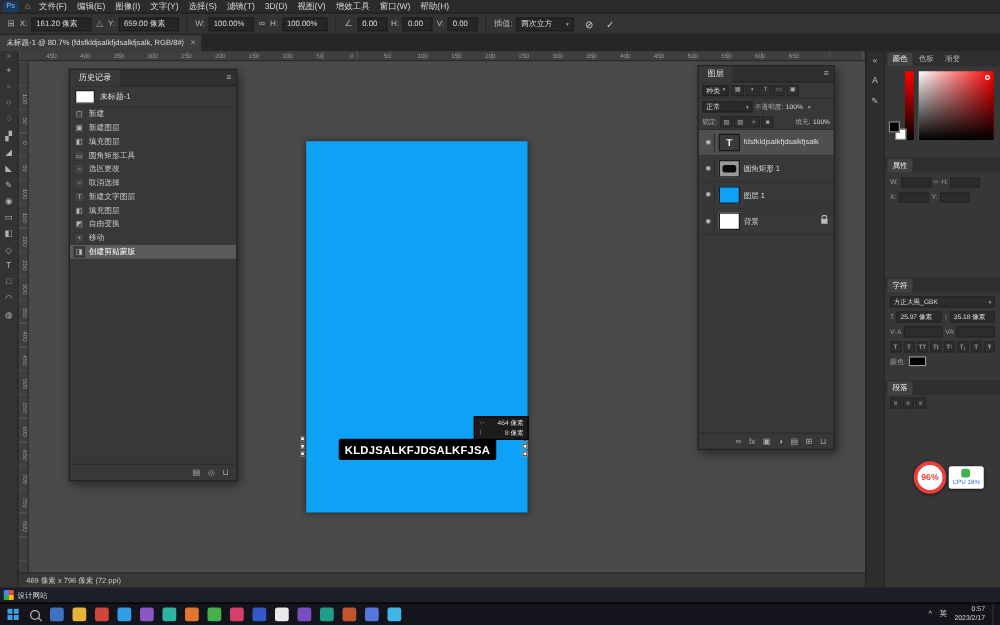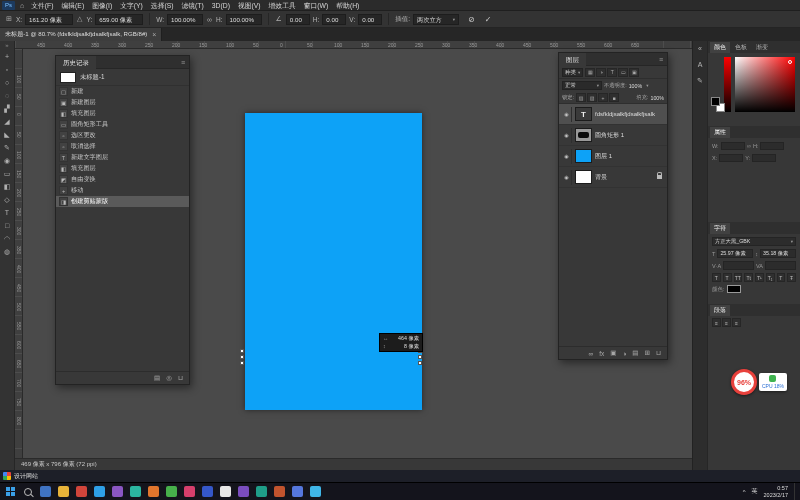--- a/index.html
+++ b/index.html
@@ -281,20 +281,21 @@
       <span style="top: 273px;">550</span>
       <span style="top: 292px;">600</span>
       <span style="top: 311px;">650</span>
       <span style="top: 330px;">700</span>
       <span style="top: 349px;">750</span>
       <span style="top: 368px;">800</span>
     </div>
 
   <div id="canvasarea"></div>
   <div id="artboard" style="background: rgb(13, 162, 247);"></div>
+  <div id="textbar">KLDJSALKFJDSALKFJSA</div>
   <div id="handles-left" class="handlecol">
       <i></i>
       <i></i>
       <i></i>
     </div>
   <div id="handles-right" class="handlecol">
       <i></i>
       <i></i>
       <i></i>
     </div>

